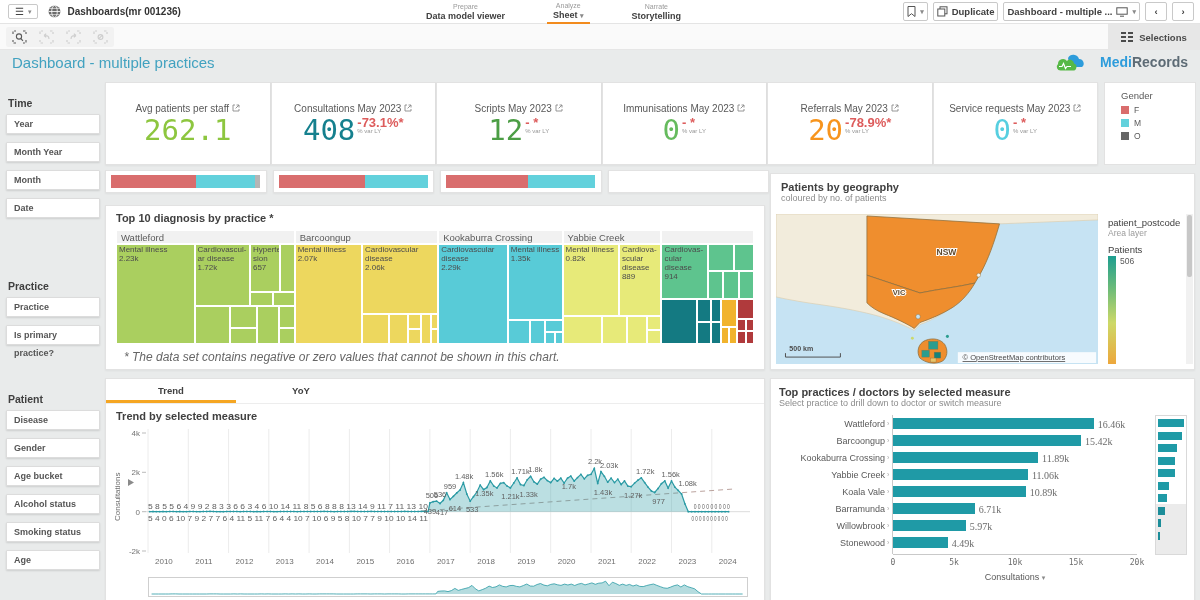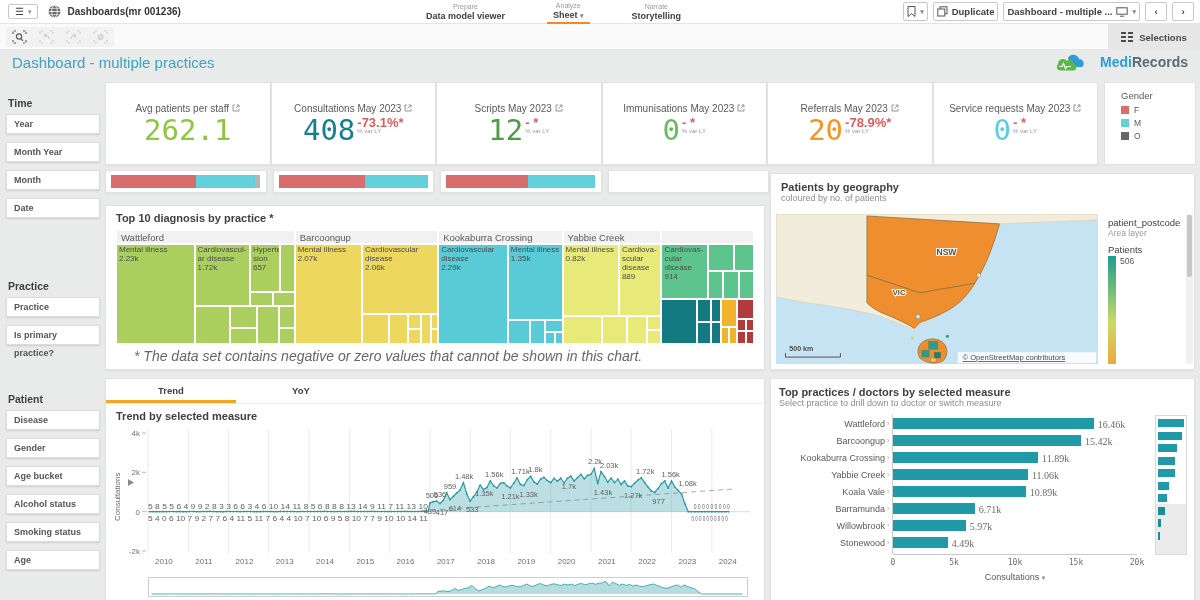--- a/index.html
+++ b/index.html
@@ -52,21 +52,21 @@
   .gseg{height:13px}
   
   #treemap-panel{left:105px;top:205px;width:660px;height:165px;padding:6px 10px}
   .panel-title{font-size:11px;font-weight:bold;color:#404040}
   .panel-sub{font-size:9px;color:#8c8c8c}
   .tm-area{position:absolute;left:10px;right:10px;top:24px;height:114px;display:flex}
   .tm-group{display:flex;flex-direction:column}
   .tm-ghead{height:14px;background:#f1f1f1;font-size:9.5px;color:#595959;padding-left:4px;line-height:14px;border:1px solid #fff;white-space:nowrap;overflow:hidden}
   .tm-body{position:relative;flex:1}
   .tm-cell{position:absolute;border:1px solid #fff;padding:1px 2px;font-size:8px;color:#4c4c4c;line-height:1.12;overflow:hidden;cursor:pointer}
-  .tm-note{position:absolute;left:28px;bottom:5px;font-size:14px;font-style:italic;color:#666}
+  .tm-note{position:absolute;left:18px;bottom:5px;font-size:12px;font-style:italic;color:#666}
   
   #map-panel{left:770px;top:173px;width:425px;height:197px}
   #map-panel .hd{padding:7px 0 0 10px}
   .map-wrap{position:absolute;left:5px;top:40px;bottom:5px;right:96px;overflow:hidden;background:#c6e3f3;cursor:grab}
   .map-legend{position:absolute;right:9px;top:40px;bottom:5px;width:84px;background:#fff;padding:3px 0 0 7px}
   .map-legend .f1{font-size:9.5px;color:#404040}
   .map-legend .f2{font-size:8.5px;color:#9a9a9a;margin-bottom:6px}
   .map-legend .f3{font-size:9.5px;color:#404040}
   .grad-row{display:flex;gap:4px;margin-top:1px}
   .gradbar{width:8px;height:108px;background:linear-gradient(180deg,#1e9e90 0%,#6cbb79 30%,#cdd968 62%,#eda73c 100%)}

